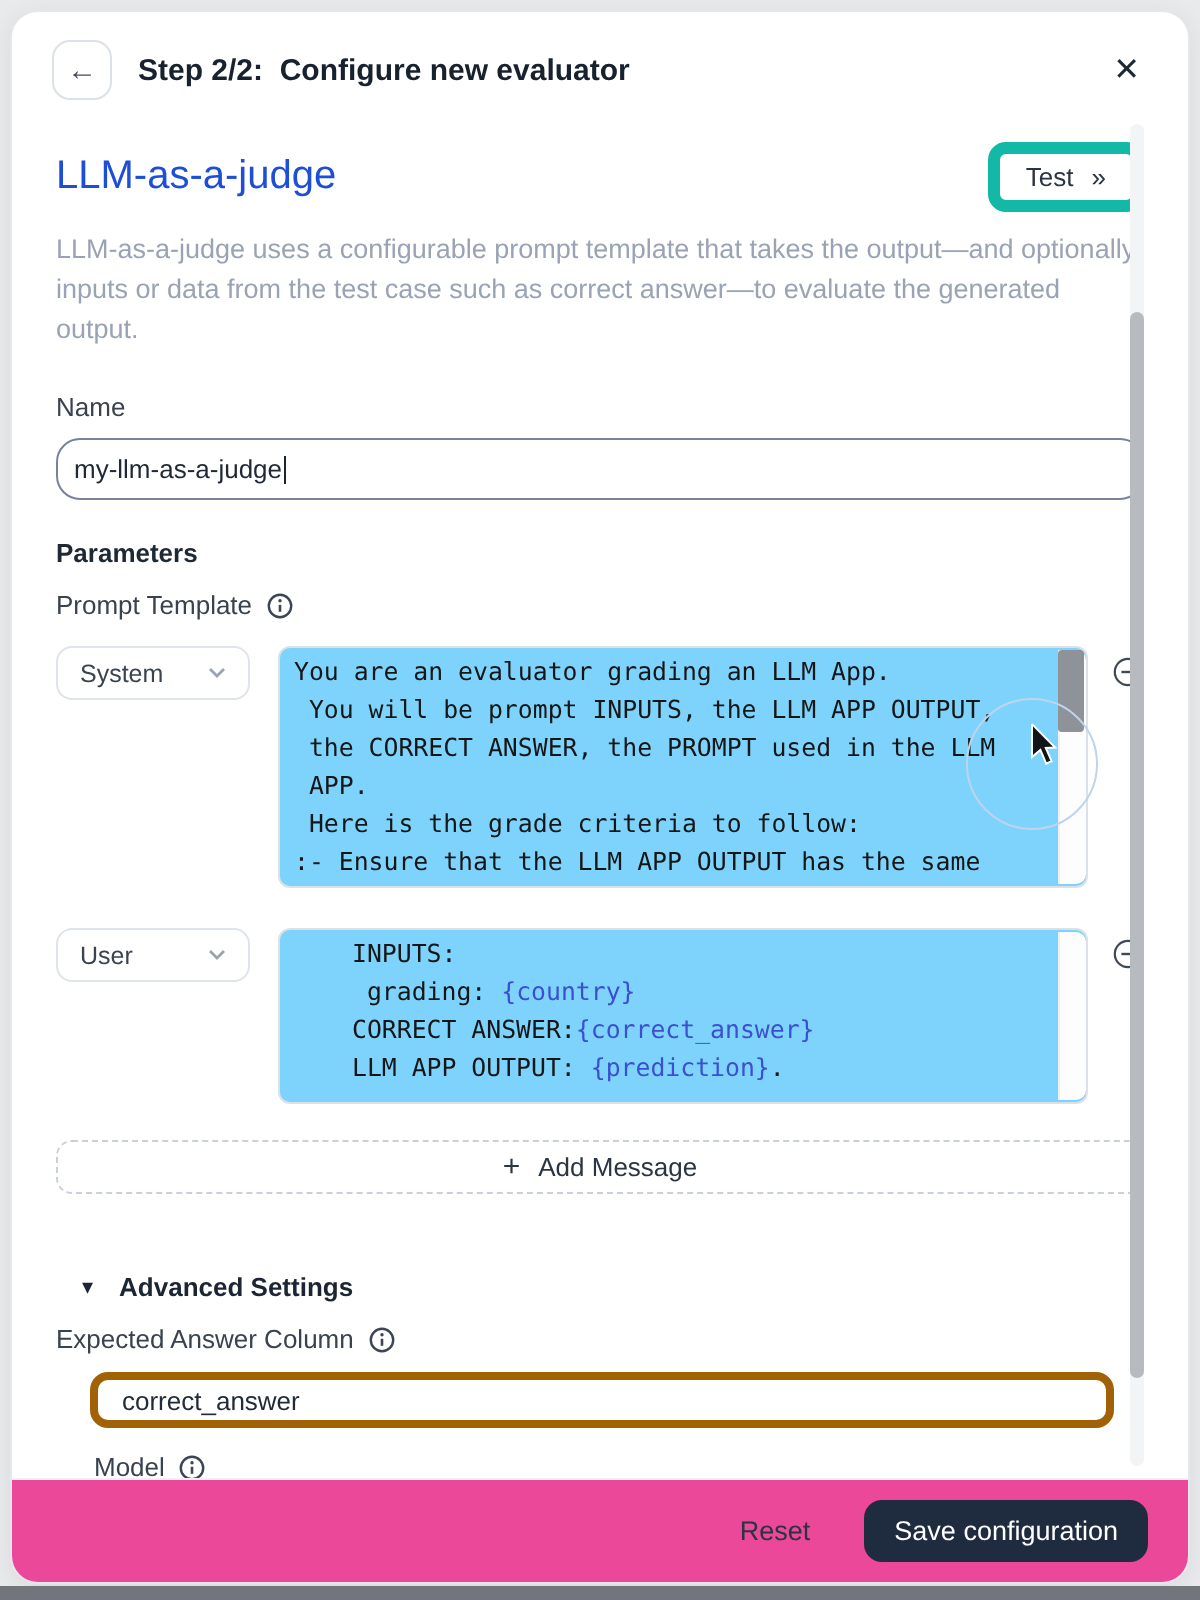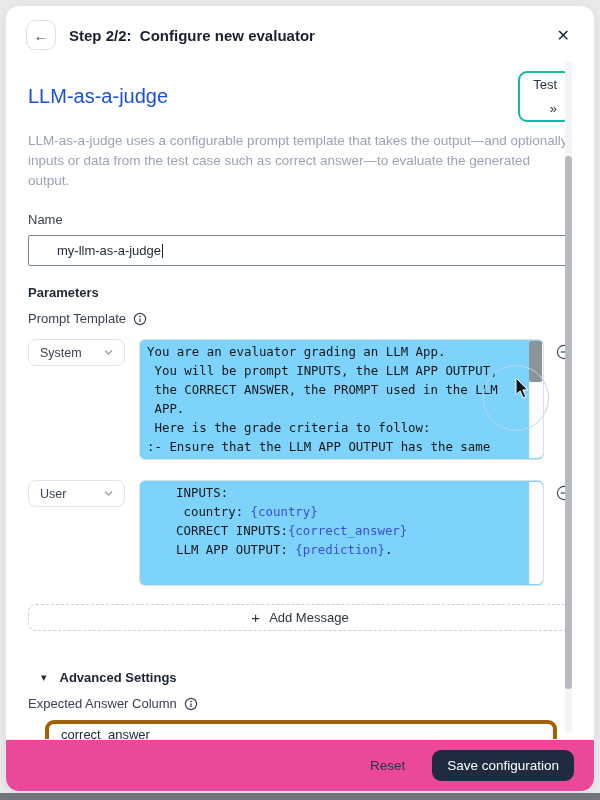--- a/index.html
+++ b/index.html
@@ -17,46 +17,46 @@
   .back-btn { width:30px; height:30px; border:1px solid #dce1e8; border-radius:9px; background:#fff;
               display:flex; align-items:center; justify-content:center; font-size:15px; color:#434c5b; cursor:pointer; }
   .modal-title { margin-left:13px; font-size:15px; font-weight:700; color:#18222f; white-space:pre; }
   .close-btn { margin-left:auto; font-size:16px; color:#1c2836; cursor:pointer; padding:2px 4px; }
 
   .body { padding:0 22px; position:relative; }
 
   
   .eval-row { margin-top:21px; display:flex; align-items:center; justify-content:space-between; }
   .eval-heading { font-size:20px; font-weight:400; color:#1d4ed8; }
-  .test-btn { display:flex; align-items:flex-end; gap:9px; padding:4px 13px; border:2px solid #14b8a6;
-              border-radius:9px; font-size:13px; color:#2b3442; background:#fff; cursor:pointer;flex-direction:column; }
+  .test-btn { display:flex; align-items:flex-end; gap:9px; padding:4px 13px; border:6px solid #14b8a6;
+              border-radius:9px; font-size:13px; color:#2b3442; background:#fff; cursor:pointer; }
   .desc { margin-top:9px; font-size:13.5px; line-height:20px; color:#9aa3b4; max-width:548px; }
 
   
   .field-label { font-size:13px; color:#39424f; display:flex; align-items:center; gap:7px; }
   .lbl-name { margin-top:21px; }
-  .text-input { height:31px; border:1.4px solid #76839a; border-radius:2px; padding:0 28px;
+  .text-input { height:31px; border:1.4px solid #76839a; border-radius:12px; padding:0 8px;
                 display:flex; align-items:center; font-size:13px; color:#1f2835; background:#fff; }
   .name-input { margin-top:8px; }
   .caret { display:inline-block; width:1px; height:14px; background:#1b2433; margin-left:1px; }
 
   .params-heading { margin-top:19px; font-size:13px; font-weight:700; color:#1f2835; }
   .pt-row { margin-top:11px; }
 
   
   .msg-row { display:flex; align-items:flex-start; position:relative; }
   .msg-row.system { margin-top:13px; }
   .msg-row.user { margin-top:20px; }
   .role-select { width:97px; height:27px; border:1px solid #dfe4ea; border-radius:8px; background:#fff;
                  display:flex; align-items:center; justify-content:space-between; padding:0 9px 0 11px;
                  font-size:12.5px; color:#3a4350; cursor:pointer; flex:none; }
   .editor { margin-left:14px; flex:1; position:relative; height:121px; border:1px solid #dce1e7;
             border-radius:6px; background:#7dd3fc; overflow:hidden; padding:2px 22px 0 7px;
             font-family:"DejaVu Sans Mono", monospace; font-size:12.4px; line-height:19px; color:#151617; }
-  .editor.user-editor { height:106px;padding-left:36px; }
+  .editor.user-editor { height:88px;padding-left:36px; }
   .code-line { white-space:pre; }
   .tvar { color:#3b4fd0; }
   .scroll-track { position:absolute; right:0; top:1px; bottom:1px; width:14px; background:#fdfdfd;
                   border-left:1px solid #eef0f3; border-radius:0 5px 5px 0; }
   .scroll-thumb { position:absolute; right:1px; top:1px; width:13px; height:41px; background:#8e9299; border-radius:2px; }
   .minus-btn { margin-left:12px; margin-top:5px; flex:none; cursor:pointer; }
 
   
   .pointer-circle { position:absolute; left:455px; top:26px; width:66px; height:66px; border:1.5px solid #bed4ec;
                     border-radius:50%; pointer-events:none; z-index:6; }
@@ -162,22 +162,22 @@
 
       <div class="msg-row user">
         <div class="role-select">
           <span>User</span>
           <svg width="13" height="13" viewBox="0 0 13 13">
             <path d="M3 4.5 L6.5 8 L10 4.5" fill="none" stroke="#9aa3b0" stroke-width="1.4"></path>
           </svg>
         </div>
         <div class="editor user-editor">
           <div class="code-line"><span>INPUTS:</span></div>
-          <div class="code-line"><span> country: </span><span class="tvar">{country}</span></div>
-          <div class="code-line"><span>CORRECT INPUTS:</span><span class="tvar">{correct_answer}</span></div>
+          <div class="code-line"><span> grading: </span><span class="tvar">{country}</span></div>
+          <div class="code-line"><span>CORRECT ANSWER:</span><span class="tvar">{correct_answer}</span></div>
           <div class="code-line"><span>LLM APP OUTPUT: </span><span class="tvar">{prediction}</span><span>.</span></div>
           <div class="scroll-track"></div>
         </div>
         <svg class="minus-btn" width="16" height="16" viewBox="0 0 16 16">
           <circle cx="8" cy="8" r="6.6" fill="none" stroke="#3f4856" stroke-width="1.1"></circle>
           <line x1="4.7" y1="8" x2="11.3" y2="8" stroke="#3f4856" stroke-width="1.2"></line>
         </svg>
       </div>
 
       <div class="add-msg">

